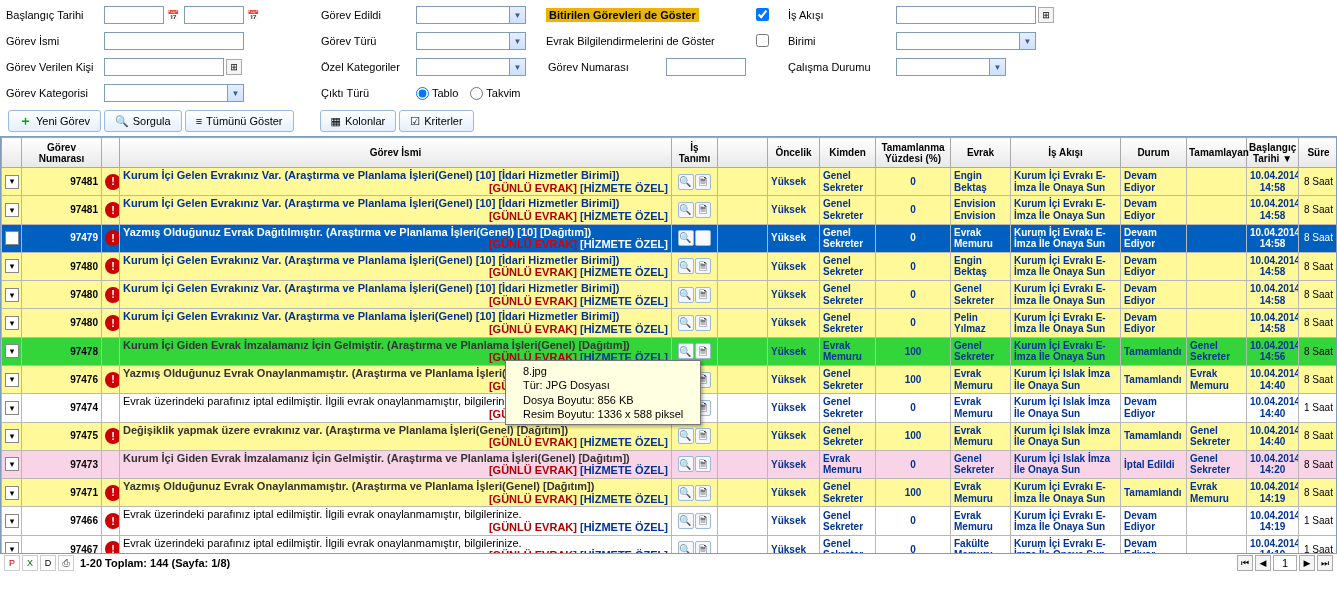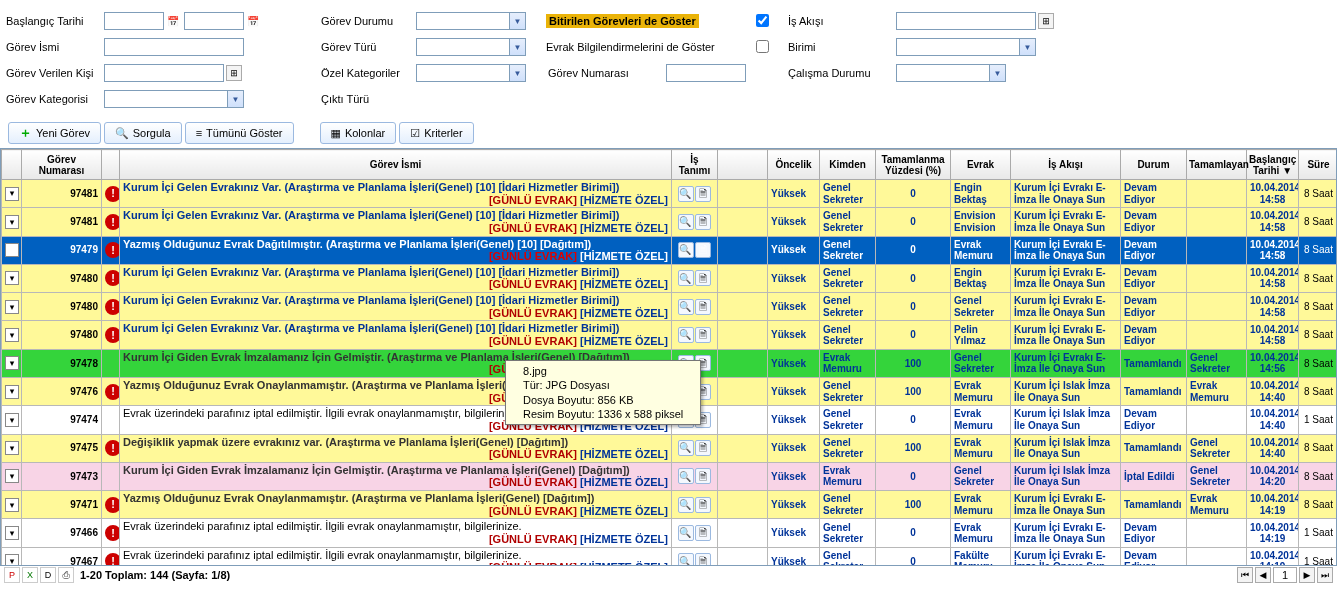--- a/index.html
+++ b/index.html
@@ -1,17 +1,17 @@
 <!DOCTYPE html>
 <html><head>
 <meta charset="utf-8">
 <style>
 *{box-sizing:border-box;margin:0;padding:0;font-family:Tahoma,Verdana,Arial,sans-serif;font-size:11px;color:#000}
 body{background:#fff;width:1337px;height:591px;overflow:hidden;position:relative}
-.filters{padding:8px 4px}
+.filters{padding:2px 4px}
 .frow{display:flex;align-items:center;height:26px}
 .flabel{width:100px;padding-left:2px}
 .fctrl{width:182px;display:flex;align-items:center;gap:2px}
 input.tb{border:1px solid #7f9db9;height:18px;padding:1px 2px;background:#fff}
 .cal{width:16px;height:16px;display:inline-flex;align-items:center;justify-content:center;font-size:10px;cursor:pointer}
 .lu{width:16px;height:16px;border:1px solid #aaa;background:#f4f4f4;display:inline-flex;align-items:center;justify-content:center;font-size:9px;cursor:pointer}
 .cmb{border:1px solid #7f9db9;height:18px;background:#fff;display:flex;align-items:center;justify-content:flex-end}
 .cmb .arrow{width:16px;height:16px;border-left:1px solid #7f9db9;background:linear-gradient(#e6eefc,#cfe0fb);display:flex;align-items:center;justify-content:center;color:#365a9b;font-size:8px}
 .hiyellow{background:#eab308;font-weight:bold;padding:1px 3px}
 input[type=checkbox]{width:13px;height:13px}
@@ -56,21 +56,21 @@
 
 <div class="filters">
   <div class="frow">
     <div class="flabel">Başlangıç Tarihi</div>
     <div class="fctrl">
         <input class="tb" style="width: 60px;">
         <span class="cal">📅</span>
         <input class="tb" style="width: 60px;">
         <span class="cal">📅</span>
       </div>
-    <div class="flabel" style="width:130px;padding-left:35px">Görev Durumu</div>
+    <div class="flabel" style="width:130px;padding-left:35px">Görev Edildi</div>
     <div class="fctrl" style="width:130px">
         <div class="cmb" style="width:110px">
           <span class="arrow">▼</span>
         </div>
       </div>
     <div style="width:210px"><span class="hiyellow">Bitirilen Görevleri de Göster</span></div>
     <div style="width:30px"><input type="checkbox" checked="" style=""></div>
     <div class="flabel" style="width:110px">İş Akışı</div>
     <div class="fctrl">
         <input class="tb" style="width: 140px;">
@@ -121,20 +121,30 @@
       </div>
   </div>
   <div class="frow">
     <div class="flabel">Görev Kategorisi</div>
     <div class="fctrl">
         <div class="cmb" style="width:140px">
           <span class="arrow">▼</span>
         </div>
       </div>
     <div class="flabel" style="width:130px;padding-left:35px">Çıktı Türü</div>
+    <div class="fctrl" style="width:260px">
+      <label class="radio-lbl">
+          <input type="radio" checked="" name="ct" style="">
+          <span>Tablo</span>
+        </label>
+      <label class="radio-lbl">
+          <input type="radio" name="ct" style="">
+          <span>Takvim</span>
+        </label>
+    </div>
   </div>
 </div>
 
 <div class="toolbar">
   <div class="toolbtn">
       <span class="ic-plus">＋</span>
       <span>Yeni Görev</span>
     </div>
   <div class="toolbtn">
       <span>🔍</span>

